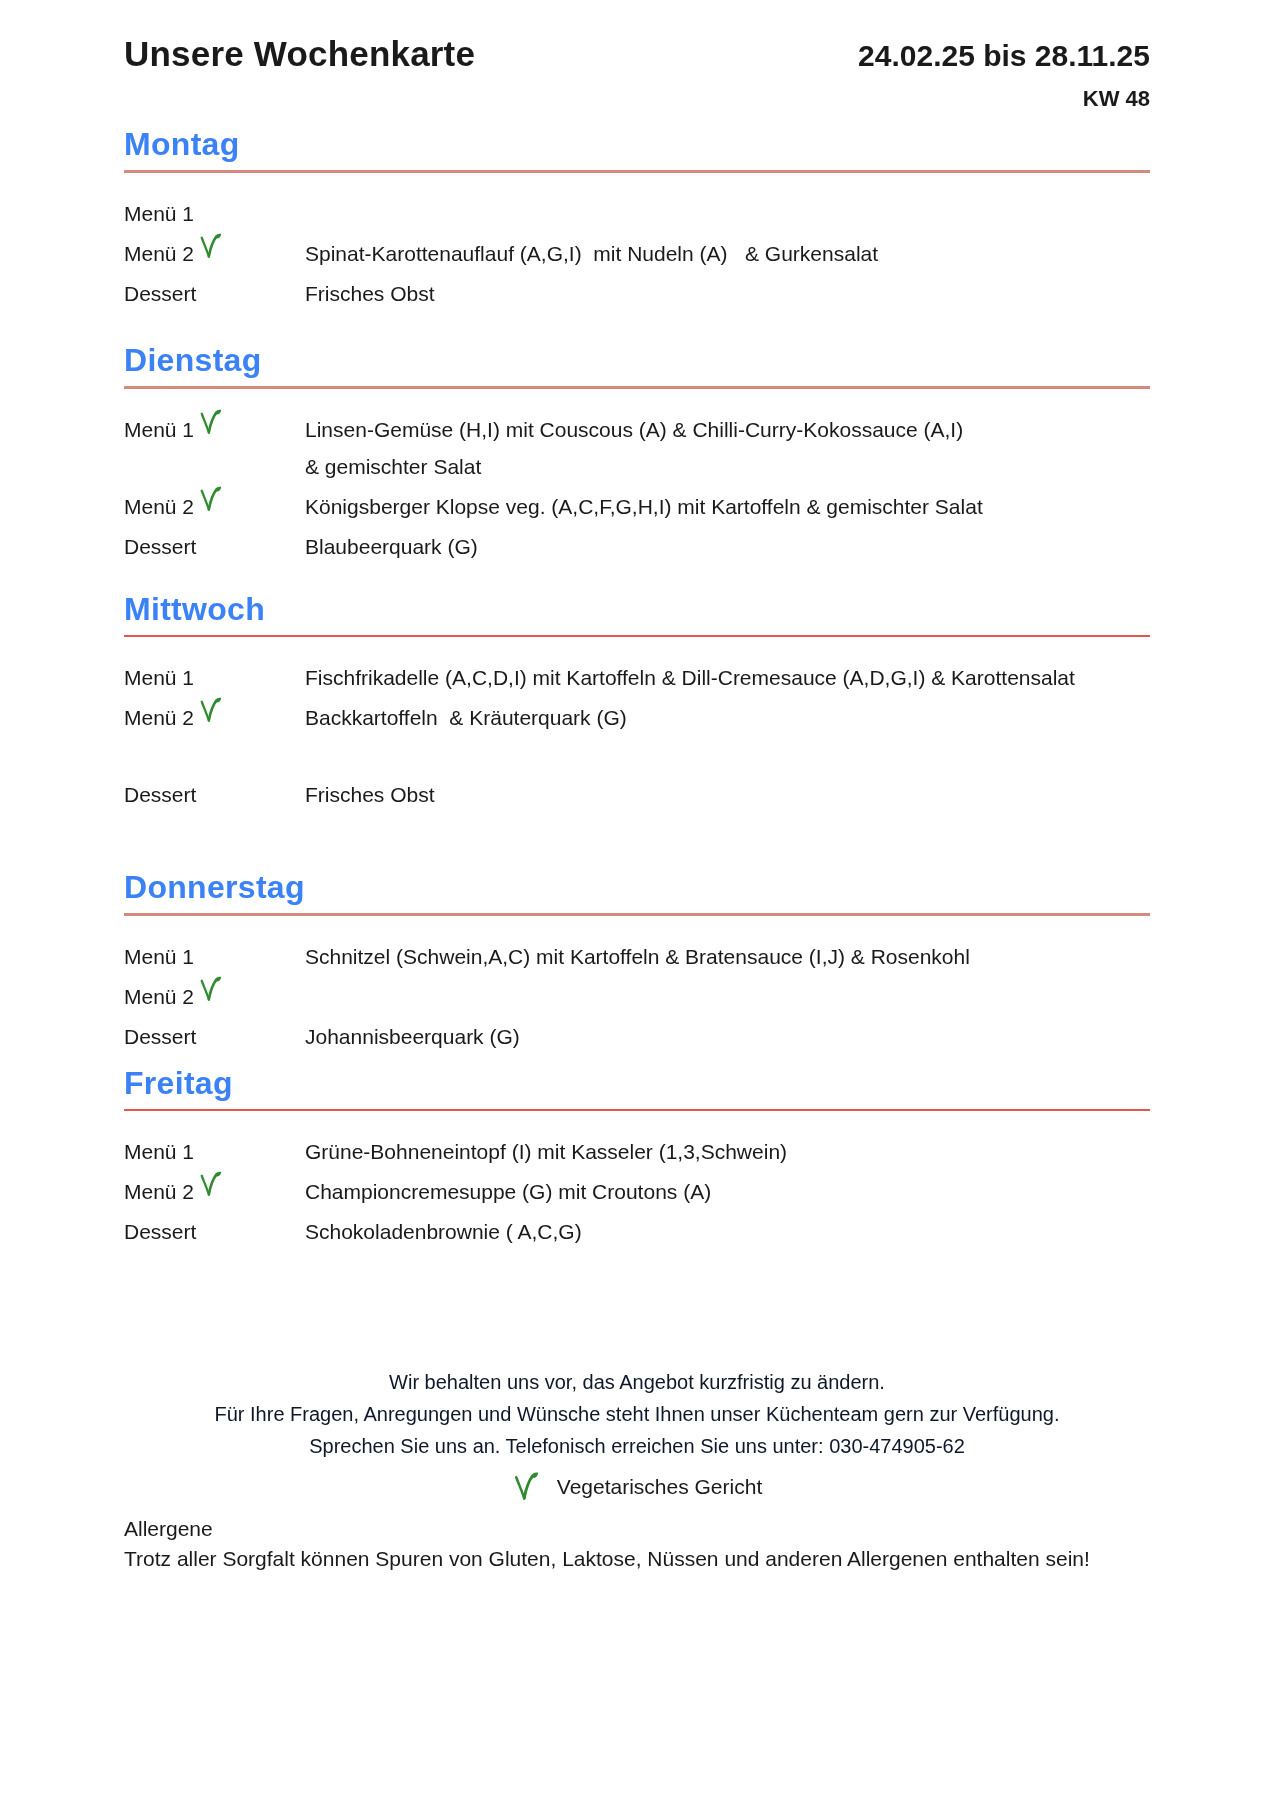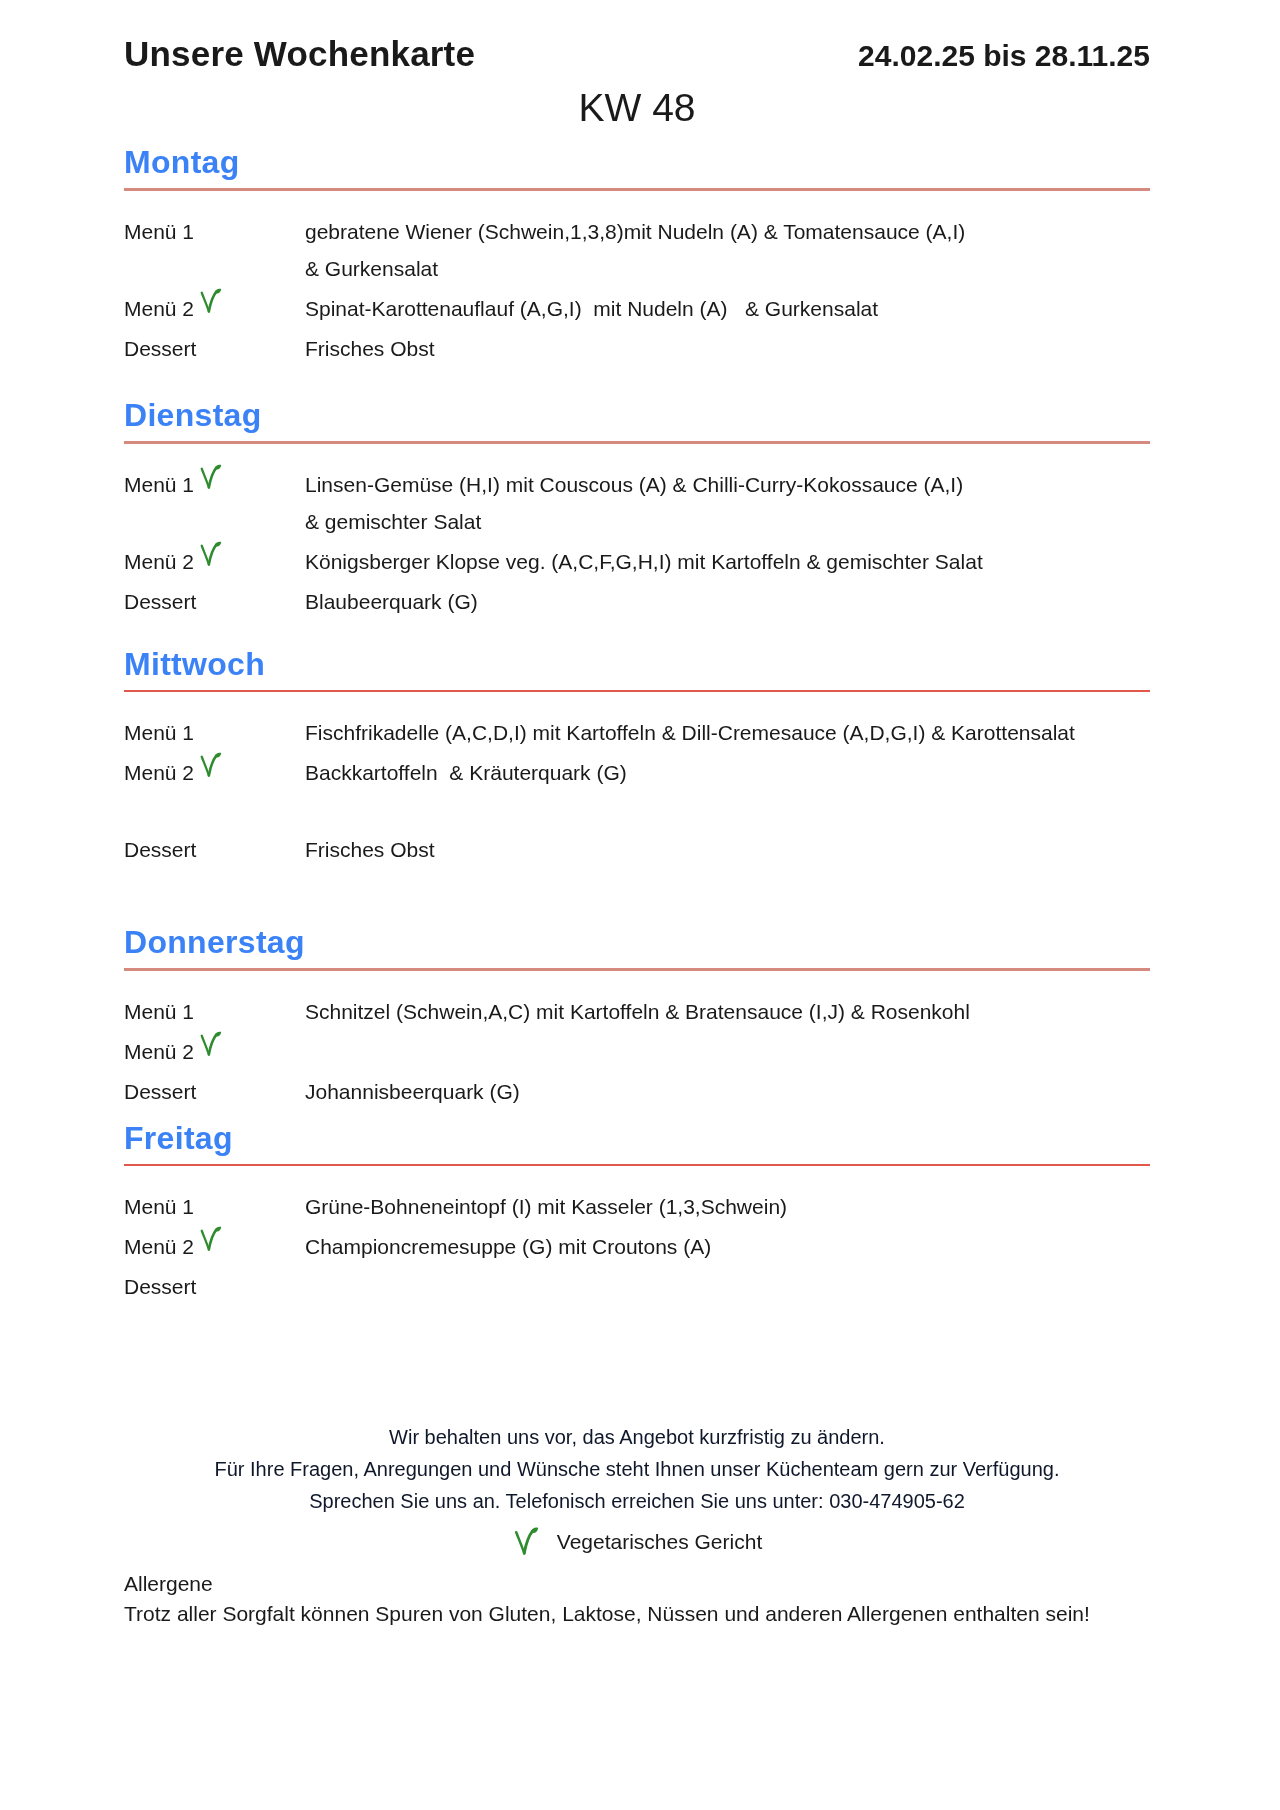--- a/index.html
+++ b/index.html
@@ -35,21 +35,21 @@
     white-space: nowrap;
   }
   .title-row {
     display: flex;
     justify-content: space-between;
     align-items: baseline;
     margin-top: 34px;
   }
   .page-title { font-size: 35px; font-weight: bold; margin: 0; letter-spacing: 0.2px; }
   .date-range { font-size: 30px; font-weight: bold; }
-  .week-row { text-align: center; font-size: 39px; font-weight: normal; margin-top: 12px; }
+  .week-row { text-align: right; font-size: 22px; font-weight: bold; margin-top: 12px; }
 
   
   .day { }
   .day-montag     { margin-top: 14px; }
   .day-dienstag   { margin-top: 30px; }
   .day-mittwoch   { margin-top: 26px; }
   .day-donnerstag { margin-top: 56px; }
   .day-freitag    { margin-top: 10px; }
 
   .day-heading {
@@ -123,21 +123,20 @@
       <h1 class="page-title">Unsere Wochenkarte</h1>
       <div class="date-range">24.02.25 bis 28.11.25</div>
     </div>
     <div class="week-row">KW 48</div>
 
     <section class="day day-montag">
       <h2 class="day-heading rule-rose">Montag</h2>
       <div class="rows">
         <div class="menu-row">
           <div class="label-cell"><span>Menü 1</span></div>
-          <div class="dish-cell"><div>gebratene Wiener (Schwein,1,3,8)mit Nudeln (A) &amp; Tomatensauce (A,I)</div><div>&amp; Gurkensalat</div></div>
         </div>
         <div class="menu-row">
           <div class="label-cell"><span>Menü 2</span><svg class="veg-icon" width="24" height="28" viewBox="0 0 32 36">
                 <path d="M5 7 C8 15, 12 24, 14.5 32" stroke="#2e8b2e" stroke-width="3" fill="none" stroke-linecap="round"></path>
                 <path d="M14.5 32 C16.5 21, 20 11, 24.5 5.5" stroke="#2e8b2e" stroke-width="3.4" fill="none" stroke-linecap="round"></path>
                 <path d="M22 7 C23 2.5, 28 0.5, 31 2 C30.5 7, 26 9.5, 22 7 Z" fill="#2e8b2e"></path>
               </svg></div>
           <div class="dish-cell"><div>Spinat-Karottenauflauf (A,G,I)  mit Nudeln (A)   &amp; Gurkensalat</div></div>
         </div>
         <div class="menu-row">
@@ -226,20 +225,21 @@
         <div class="menu-row">
           <div class="label-cell"><span>Menü 2</span><svg class="veg-icon" width="24" height="28" viewBox="0 0 32 36">
                 <path d="M5 7 C8 15, 12 24, 14.5 32" stroke="#2e8b2e" stroke-width="3" fill="none" stroke-linecap="round"></path>
                 <path d="M14.5 32 C16.5 21, 20 11, 24.5 5.5" stroke="#2e8b2e" stroke-width="3.4" fill="none" stroke-linecap="round"></path>
                 <path d="M22 7 C23 2.5, 28 0.5, 31 2 C30.5 7, 26 9.5, 22 7 Z" fill="#2e8b2e"></path>
               </svg></div>
           <div class="dish-cell"><div>Championcremesuppe (G) mit Croutons (A)</div></div>
         </div>
         <div class="menu-row">
           <div class="label-cell"><span>Dessert</span></div>
+          <div class="dish-cell"><div>Schokoladenbrownie ( A,C,G)</div></div>
         </div>
       </div>
     </section>
 
     <div class="notes">
       <div>Wir behalten uns vor, das Angebot kurzfristig zu ändern.</div>
       <div>Für Ihre Fragen, Anregungen und Wünsche steht Ihnen unser Küchenteam gern zur Verfügung.</div>
       <div>Sprechen Sie uns an. Telefonisch erreichen Sie uns unter: 030-474905-62</div>
     </div>
 

